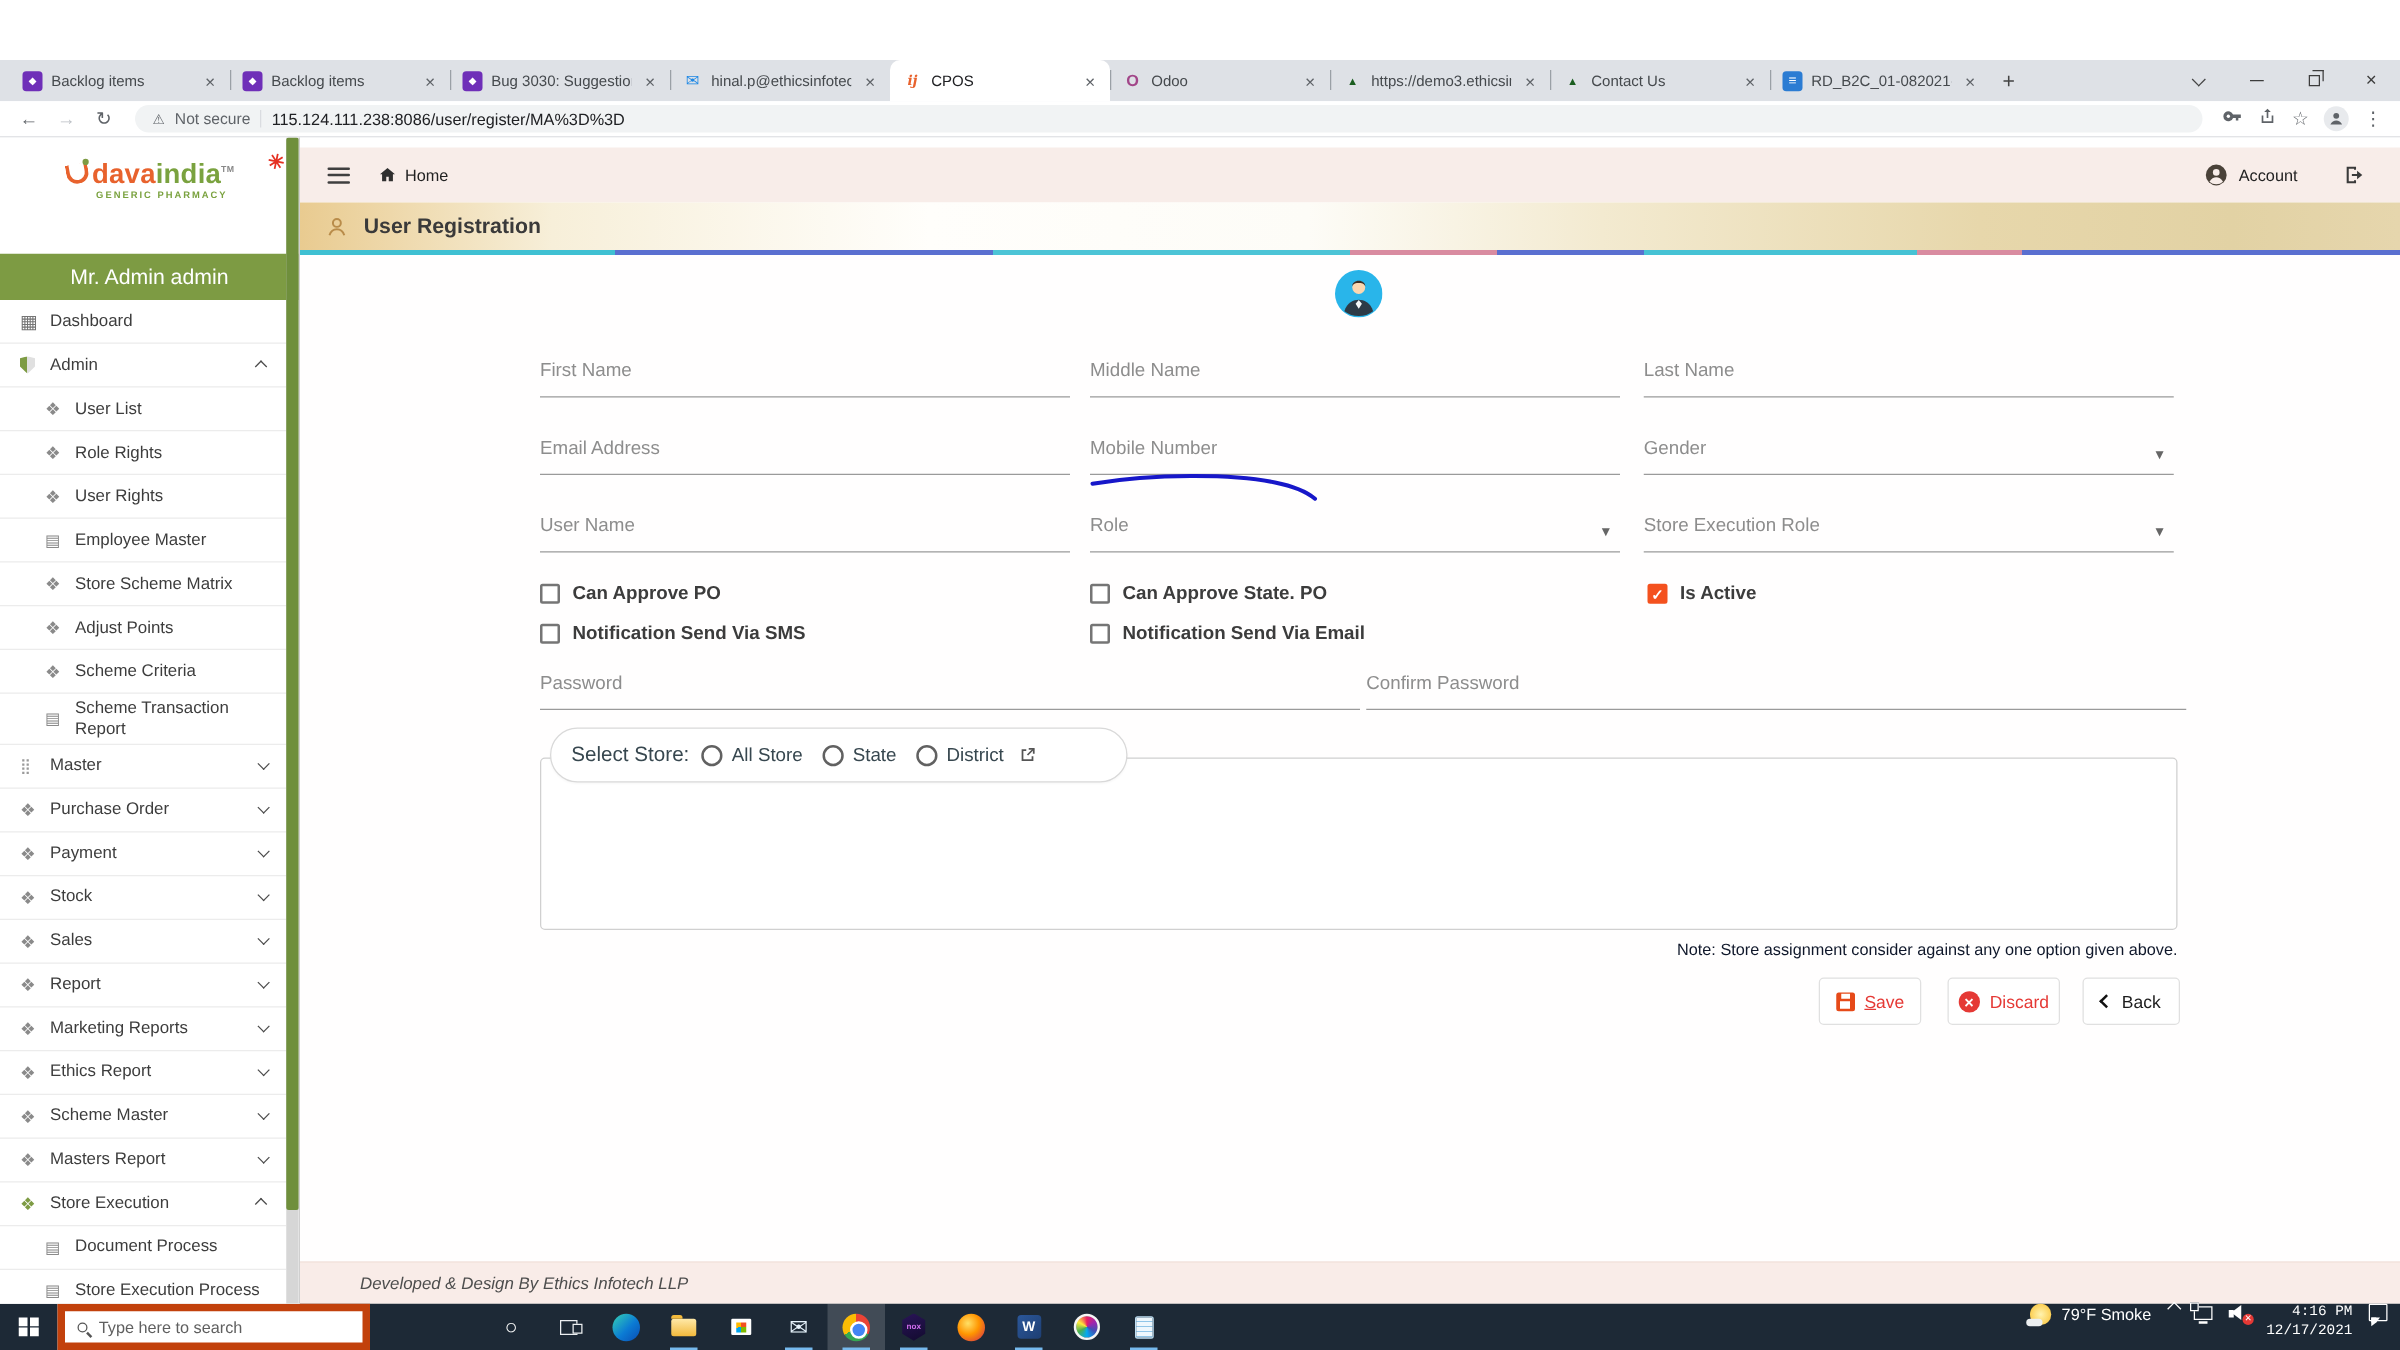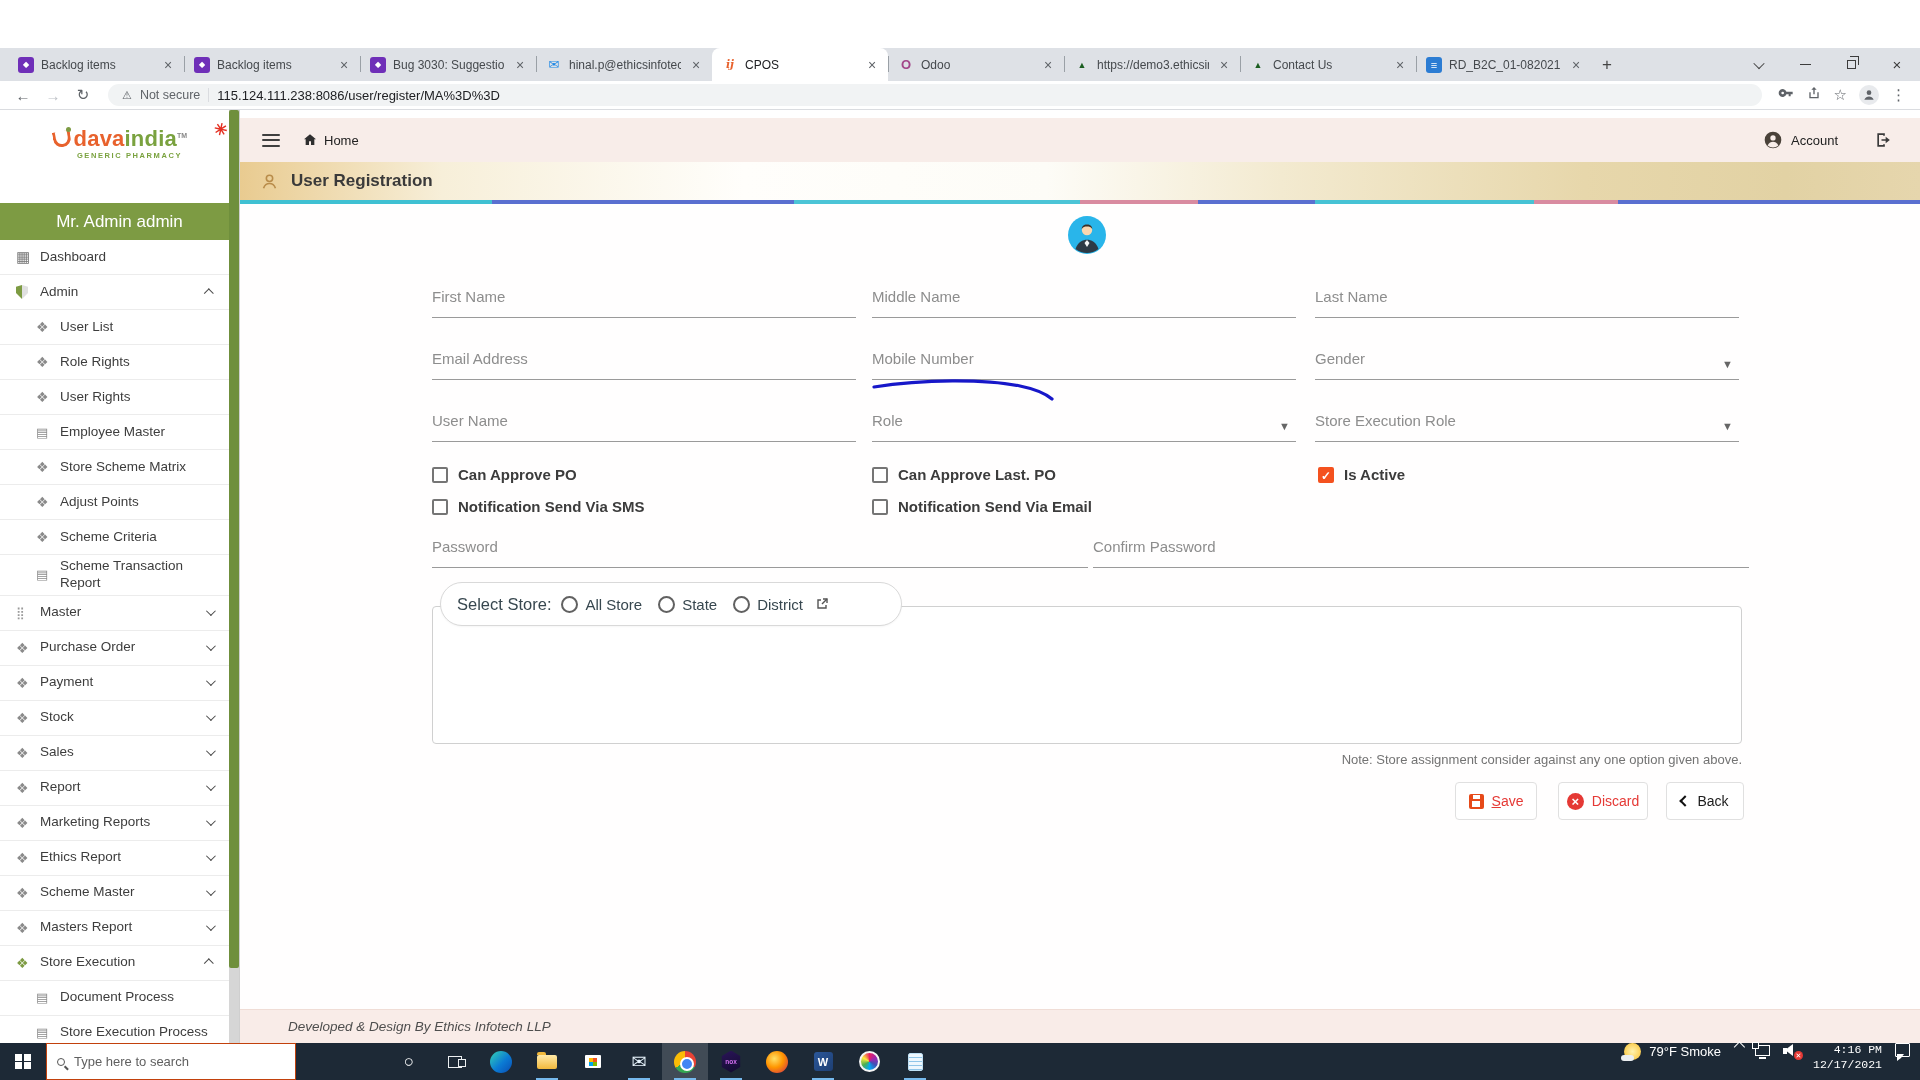--- a/index.html
+++ b/index.html
@@ -127,21 +127,21 @@
   .c-sms  { left:192px; top:294px; }
   .c-eml  { left:632px; top:294px; }
 
   .ss-pill { position:absolute; left:200px; top:378px; width:462px; height:44px; background:#fff; border:1px solid #d9d9d9; border-radius:22px; display:flex; align-items:center; padding:0 14px 0 16px; gap:10px; z-index:2; box-shadow:0 1px 2px rgba(0,0,0,.04); }
   .ss-title { font-size:16.5px; color:#37474f; }
   .ss-opts { display:flex; align-items:center; gap:16px; }
   .ss-opt { display:flex; align-items:center; gap:7px; font-size:15px; color:#37474f; }
   .radio { width:17px; height:17px; border:2px solid #616161; border-radius:50%; background:#fff; }
   .ext-link { display:inline-flex; margin-left:2px; }
   .ss-box { position:absolute; left:192px; top:402px; width:1310px; height:138px; background:#fff; border:1px solid #d0d0d0; border-radius:4px; }
-  .note { position:absolute; left:192px; top:548px; width:1310px; text-align:right; font-size:13px; color:#737373; }
+  .note { position:absolute; left:192px; top:548px; width:1310px; text-align:right; font-size:13px; color:#0f172a; }
 
   .btnrow { position:absolute; top:578px; left:0; }
   .btn { position:absolute; height:38px; background:#fff; border:1px solid #e0e0e0; border-radius:4px; display:flex; align-items:center; justify-content:center; gap:8px; font-size:14px; }
   .btn-save { left:1215px; width:82px; }
   .btn-disc { left:1318px; width:90px; }
   .btn-back { left:1426px; width:78px; }
   .save-lb { color:#e53935; display:inline-block; }
   .save-lb::first-letter { text-decoration:underline; }
   .disc-lb { color:#e53935; }
   .back-lb { color:#1c1c1c; }
@@ -150,21 +150,21 @@
   .ic-floppy::after { content:""; position:absolute; left:3.5px; top:7.5px; width:8px; height:6px; background:#fff; }
   .ic-disc { width:17px; height:17px; border-radius:50%; background:#e53935; color:#fff; display:grid; place-items:center; }
   .ic-disc::before { content:"×"; font-size:13px; font-weight:bold; line-height:1; }
   .ic-back { width:8px; height:8px; border-left:2.5px solid #111; border-bottom:2.5px solid #111; transform:rotate(45deg); }
 
   
   .taskbar { height:37px; background:#1d2936; display:flex; align-items:stretch; color:#fff; flex:none; }
   .tb-start { width:46px; display:grid; place-items:center; }
   .winlogo { display:grid; grid-template-columns:7px 7px; grid-template-rows:7px 7px; gap:1.5px; }
   .winlogo i { background:#fff; }
-  .tb-search { width:250px; background:#fff; display:flex; align-items:center; padding:0 10px; gap:9px; border:1px solid #c2410c; }
+  .tb-search { width:250px; background:#fff; display:flex; align-items:center; padding:0 10px; gap:9px; border:6px solid #c2410c; }
   .tb-sic { width:8px; height:8px; border:1.6px solid #555; border-radius:50%; position:relative; flex:none; }
   .tb-sic::after { content:""; position:absolute; width:5px; height:1.6px; background:#555; transform:rotate(45deg); left:6px; top:8px; }
   .tb-search input { border:none; outline:none; font-size:13px; color:#222; width:100%; background:transparent; }
   .tb-search input::placeholder { color:#5f5f5f; }
   .tb-apps { display:flex; margin-left:90px; }
   .tb-app { width:46px; position:relative; display:grid; place-items:center; }
   .tb-app[data-active="true"]::after { content:""; position:absolute; left:12px; right:12px; bottom:0; height:2px; background:#76b9ed; }
   .tb-app[data-icon="chrome"][data-active="true"] { background:rgba(255,255,255,.16); }
   .tb-gl { display:grid; place-items:center; }
   [data-icon="cortana"] .tb-gl::before { content:"○"; font-size:17px; color:#fff; }
@@ -565,21 +565,21 @@
         <svg class="squiggle" width="195" height="30" viewBox="0 0 195 30">
           <path d="M6 11 C 55 3, 118 3, 152 10 C 167 13, 178 18, 184 23" fill="none" stroke="#1717c9" stroke-width="3.2" stroke-linecap="round"></path>
         </svg>
 
         <label class="cb c-po">
             <span class="box"></span>
             <span>Can Approve PO</span>
           </label>
         <label class="cb c-dpo">
             <span class="box"></span>
-            <span>Can Approve Last. PO</span>
+            <span>Can Approve State. PO</span>
           </label>
         <label class="cb c-act">
             <span class="box checked"></span>
             <span>Is Active</span>
           </label>
         <label class="cb c-sms">
             <span class="box"></span>
             <span>Notification Send Via SMS</span>
           </label>
         <label class="cb c-eml">

